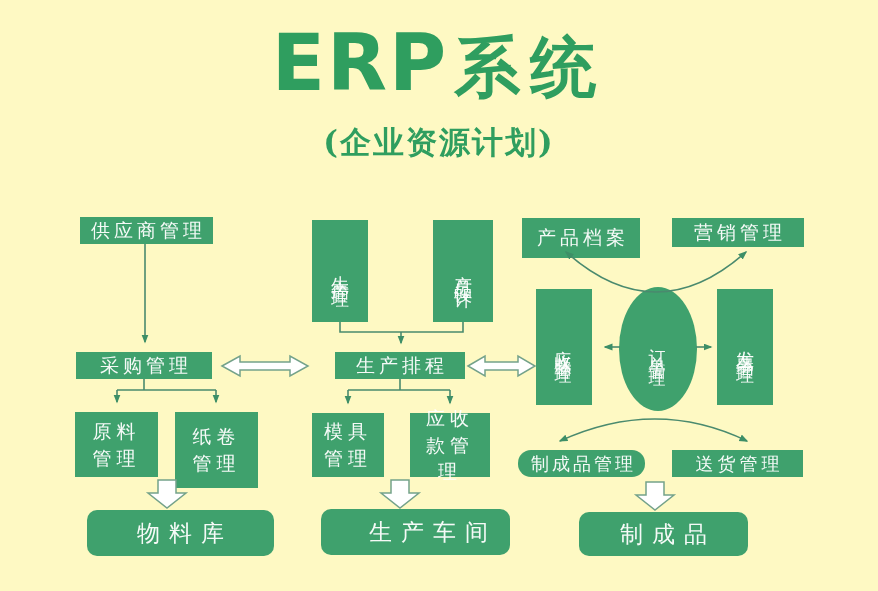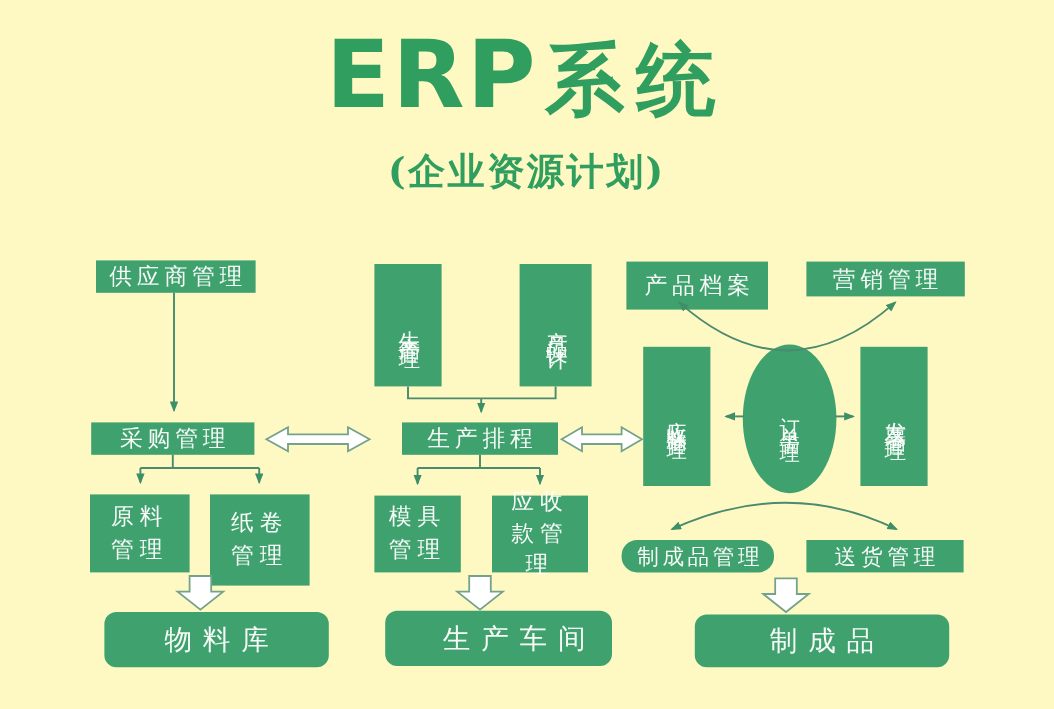--- a/index.html
+++ b/index.html
@@ -39,21 +39,21 @@
   .n-workshop        {left:410px;top:413px;width:80px; height:64px;padding:0 10px;}
   .n-production-floor{left:309px;top:509px;width:189px;height:46px;padding-left:35px;}
   .n-product-archive {left:522px;top:218px;width:118px;height:40px;}
   .n-marketing       {left:672px;top:218px;width:132px;height:29px;}
   .n-receivables     {left:536px;top:289px;width:56px; height:116px;font-size:17px;letter-spacing:4px;}
   .n-order           {left:619px;top:287px;width:78px; height:124px;border-radius:50%;
                       font-size:17px;letter-spacing:7px;}
   .n-invoice         {left:717px;top:289px;width:56px; height:116px;font-size:18px;letter-spacing:5px;}
   .n-finished-mgmt   {left:518px;top:450px;width:127px;height:27px;font-size:18px;letter-spacing:3px;border-radius:13px;}
   .n-delivery        {left:672px;top:450px;width:131px;height:27px;font-size:18px;letter-spacing:4px;}
-  .n-finished        {left:567px;top:512px;width:212px;height:44px;}
+  .n-finished        {left:567px;top:512px;width:169px;height:44px;}
 
   
   #connectors{position:absolute;left:0;top:0;width:878px;height:591px;pointer-events:none;}
   .cline{stroke:#4a8a6e;stroke-width:1.6;fill:none;}
   .hollow{fill:#ffffff;stroke:#74a28a;stroke-width:1.5;stroke-linejoin:miter;}
 </style>
 </head>
 <body>
 
 <div id="canvas">

